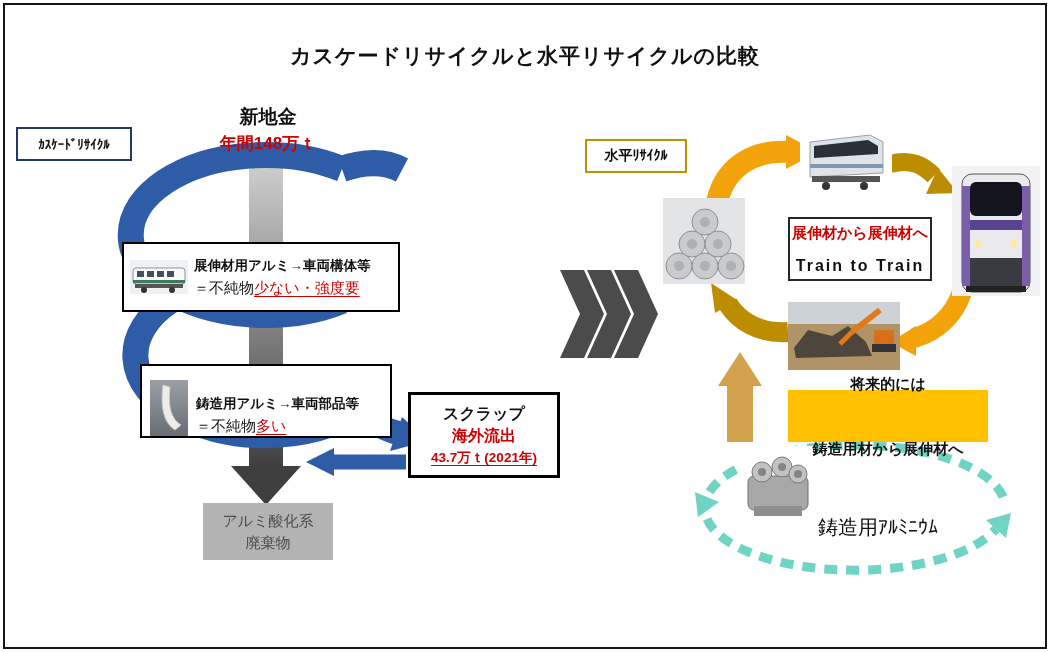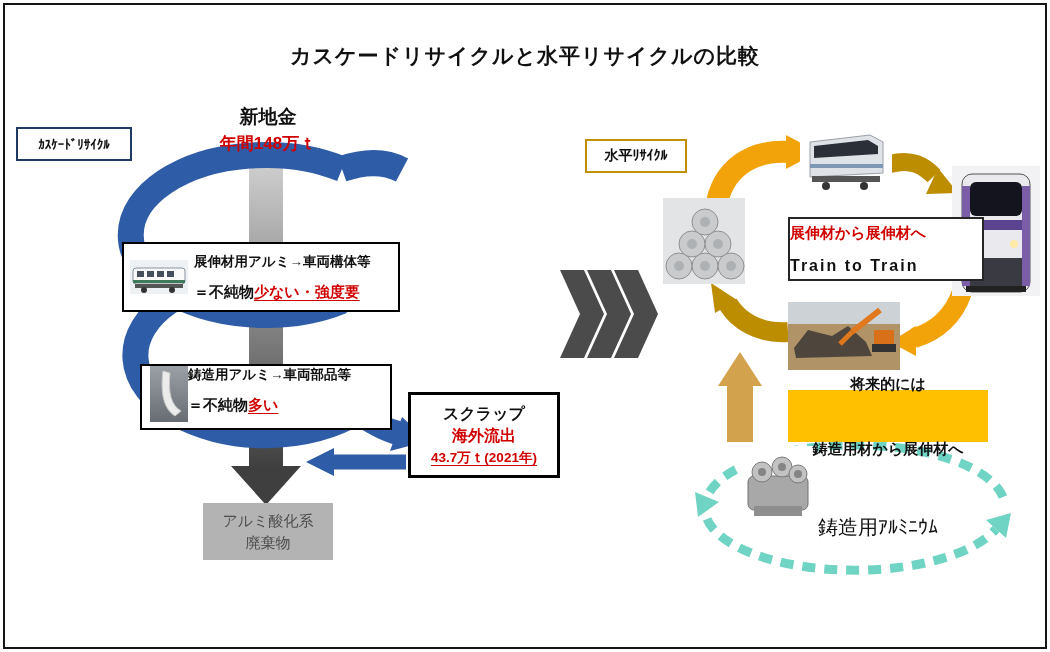--- a/index.html
+++ b/index.html
@@ -11,41 +11,41 @@
   svg.overlay{position:absolute;left:0;top:0;z-index:1;}
   .title{top:42px;left:0;width:100%;text-align:center;font-size:21px;font-weight:bold;letter-spacing:1px;}
   .label-box{display:flex;align-items:center;justify-content:center;background:#fff;font-weight:bold;}
   .cascade-label{left:16px;top:127px;width:112px;height:30px;border:2px solid #1f3864;font-size:13px;}
   .h-label{left:585px;top:139px;width:98px;height:30px;border:2px solid #bf9000;font-size:14px;text-align:right;}
   .ingot{left:175px;top:104px;width:186px;text-align:center;}
   .ingot .nm{font-size:19px;font-weight:bold;}
   .ingot .amt{font-size:17px;font-weight:bold;color:#d00000;margin-top:2px;}
   .wbox{left:122px;top:242px;width:278px;height:70px;background:#fff;border:2px solid #000;
         display:flex;align-items:center;gap:6px;padding:0 6px;box-sizing:border-box;}
-  .cbox{left:140px;top:364px;width:252px;height:66px;background:#fff;border:2px solid #000;
-        display:flex;align-items:flex-start;padding:0 8px;box-sizing:border-box;}
+  .cbox{left:140px;top:364px;width:252px;height:74px;background:#fff;border:2px solid #000;
+        display:flex;align-items:flex-end;gap:8px;padding:0 8px;box-sizing:border-box;}
   .boxtext .l1{font-size:13.5px;font-weight:bold;white-space:nowrap;}
-  .boxtext .l2{font-size:15px;font-weight:bold;margin-top:12px;}
+  .boxtext .l2{font-size:15px;font-weight:normal;margin-top:4px;}
   .redu{color:#d00000;text-decoration:underline;text-underline-offset:3px;}
   .oneway{left:410px;top:240px;width:185px;}
   .oneway .t1{color:#d00000;font-size:17px;font-weight:bold;margin-left:16px;}
   .oneway .t2{color:#d00000;font-size:13.5px;font-weight:bold;margin-left:2px;margin-top:1px;}
   .oneway .b{font-size:12.5px;margin-top:7px;color:#111;}
   .oneway .b2{font-size:12.5px;margin-top:4px;color:#111;}
   .oneway .etc{font-size:13px;margin-top:3px;margin-left:70px;color:#111;}
   .scrapbox{left:408px;top:392px;width:152px;height:86px;background:#fff;border:3px solid #000;
         display:flex;flex-direction:column;align-items:center;justify-content:center;box-sizing:border-box;}
   .scrapbox .s1{font-size:16px;font-weight:bold;}
   .scrapbox .s2{font-size:16px;font-weight:bold;color:#d00000;margin-top:1px;}
   .scrapbox .s3{font-size:13.5px;font-weight:bold;color:#d00000;text-decoration:underline;text-underline-offset:3px;margin-top:2px;}
   .wastebox{left:203px;top:503px;width:130px;height:57px;background:#b3b3b3;color:#4d4d4d;
         display:flex;flex-direction:column;align-items:center;justify-content:center;
         font-size:15px;font-weight:normal;line-height:1.45;}
-  .trainbox{left:788px;top:217px;width:196px;height:64px;background:#fff;border:2px solid #262626;
-        display:flex;flex-direction:column;justify-content:center;box-sizing:border-box;}
+  .trainbox{left:788px;top:217px;width:144px;height:64px;background:#fff;border:2px solid #262626;
+        display:flex;flex-direction:column;align-items:center;justify-content:center;box-sizing:border-box;}
   .trainbox .t1{color:#d00000;font-size:15px;font-weight:bold;}
   .trainbox .t2{font-size:16px;font-weight:bold;letter-spacing:2px;margin-top:14px;}
   .futurebox{left:788px;top:390px;width:200px;height:52px;background:#ffc000;
         display:flex;flex-direction:column;align-items:center;justify-content:center;
         font-size:15px;font-weight:bold;line-height:1.4;gap:44px;}
   .castlabel{left:818px;top:514px;font-size:20px;font-weight:normal;}
   .img{background:transparent;}
 </style>
 </head>
 <body>

